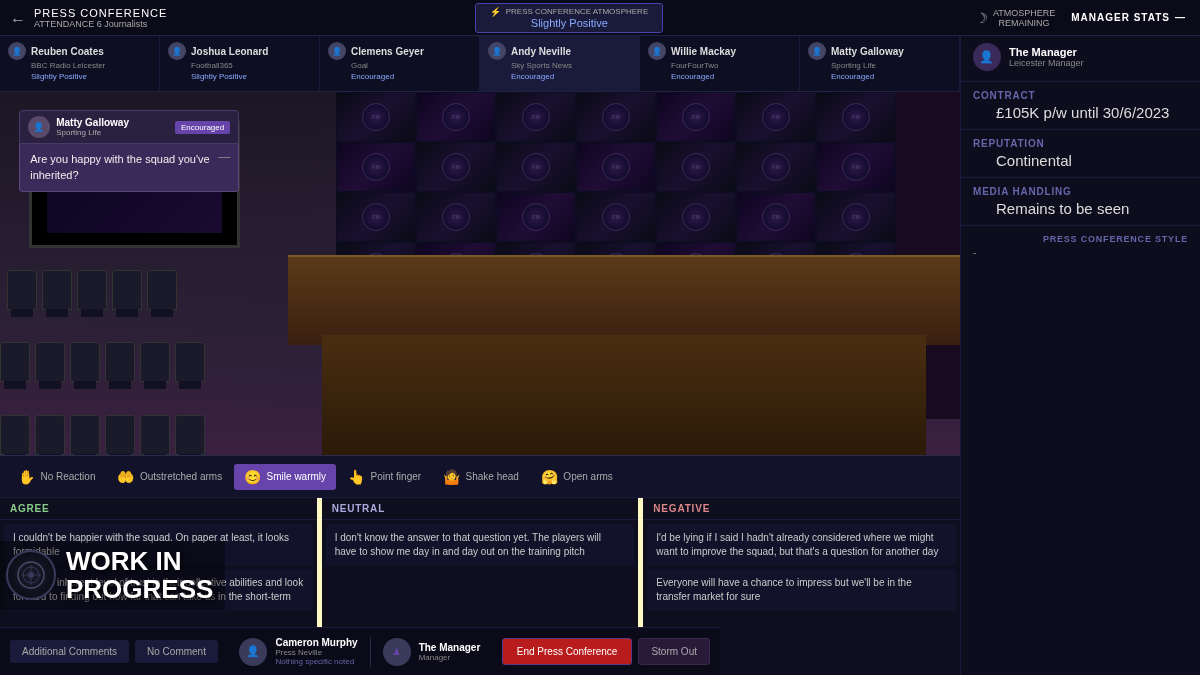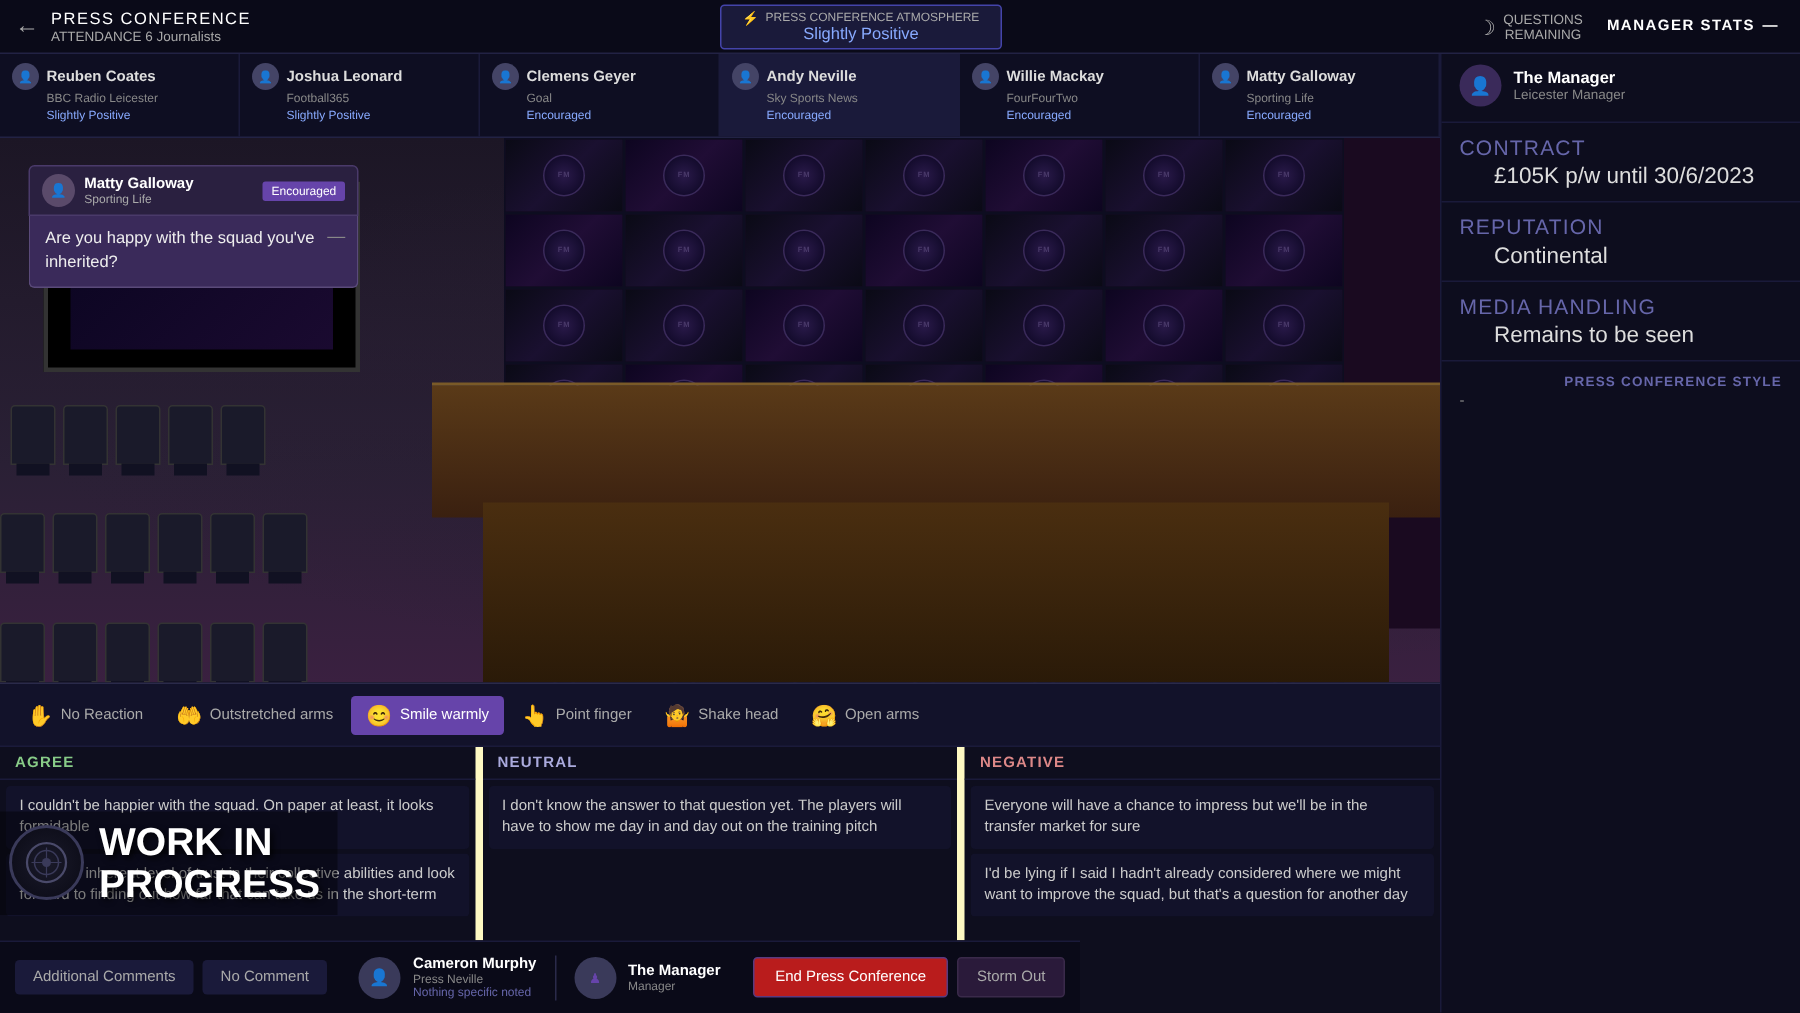--- a/index.html
+++ b/index.html
@@ -382,22 +382,22 @@
       font-size: 12px;
     }
     .manager-name-block { display: flex; flex-direction: column; }
     .manager-name { font-size: 11px; font-weight: bold; color: #fff; }
     .manager-role { font-size: 9px; color: #888; }
     .stat-section {
       padding: 8px 12px;
       border-bottom: 1px solid #1a1a3a;
     }
     .stat-label {
-      font-size: 14px;
-      font-weight: normal;
+      font-size: 10px;
+      font-weight: bold;
       color: #6666aa;
       letter-spacing: 0.8px;
       margin-bottom: 3px;
     }
     .stat-value {
       font-size: 15px;
       color: #ddd;
       margin-left: 23px;
     }
     .conference-style-section {
@@ -620,21 +620,21 @@
   <div class="top-bar-center">
     <div class="atmosphere-badge">
       <span class="atmosphere-label">PRESS CONFERENCE ATMOSPHERE</span>
       <span class="atmosphere-value">Slightly Positive</span>
     </div>
   </div>
   <div class="top-bar-right">
     <div class="questions-remaining">
       <span class="moon-icon">☽</span>
       <div style="display:flex;flex-direction:column;align-items:center;">
-        <span>QUESTIONS</span>
+        <span>ATMOSPHERE</span>
         <span>REMAINING</span>
       </div>
     </div>
     <div class="manager-stats-btn">
       <span>MANAGER STATS</span>
       <span>—</span>
     </div>
   </div>
 </div>
 
@@ -985,22 +985,22 @@
     </div>
     <div class="response-col">
       <div class="response-col-header neutral">NEUTRAL</div>
       <div class="response-items" id="neutral-items">
           <div class="response-item">I don't know the answer to that question yet. The players will have to show me day in and day out on the training pitch</div>
         </div>
     </div>
     <div class="response-col">
       <div class="response-col-header negative">NEGATIVE</div>
       <div class="response-items" id="negative-items">
+          <div class="response-item">I'd be lying if I said I hadn't already considered where we might want to improve the squad, but that's a question for another day</div>
           <div class="response-item">Everyone will have a chance to impress but we'll be in the transfer market for sure</div>
-          <div class="response-item">I'd be lying if I said I hadn't already considered where we might want to improve the squad, but that's a question for another day</div>
         </div>
     </div>
   </div>
 
   <div class="bottom-bar">
     <div class="bottom-bar-left">
       <button class="bottom-btn secondary">Additional Comments</button>
       <button class="bottom-btn secondary">No Comment</button>
     </div>
     <div class="bottom-bar-center">

